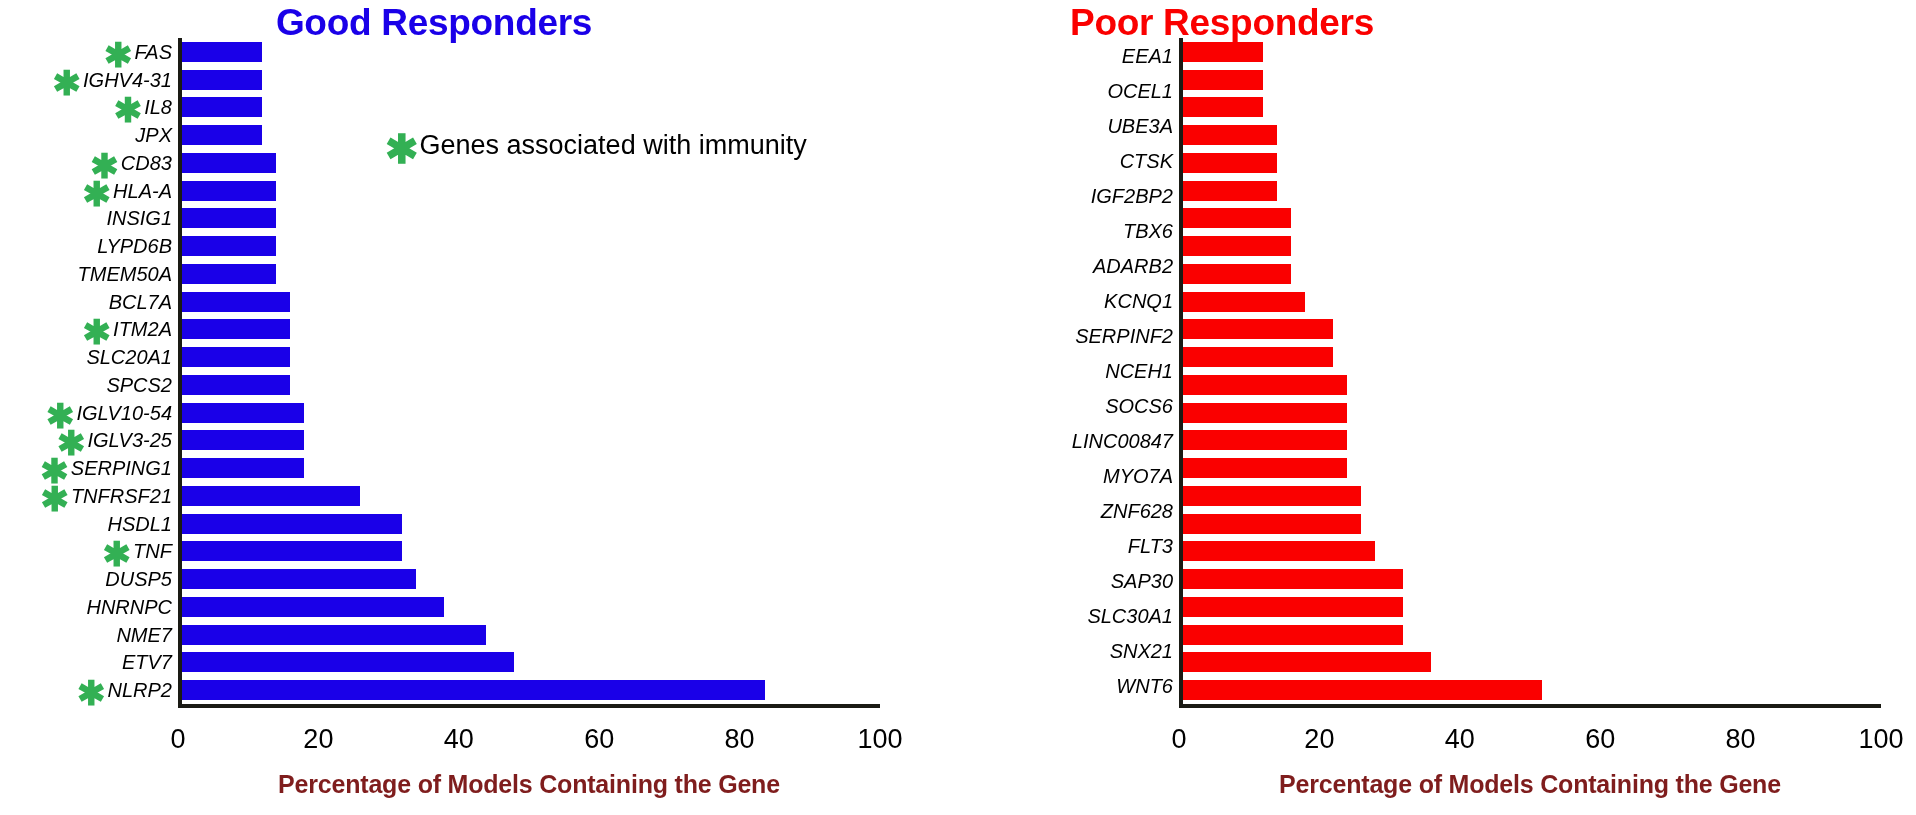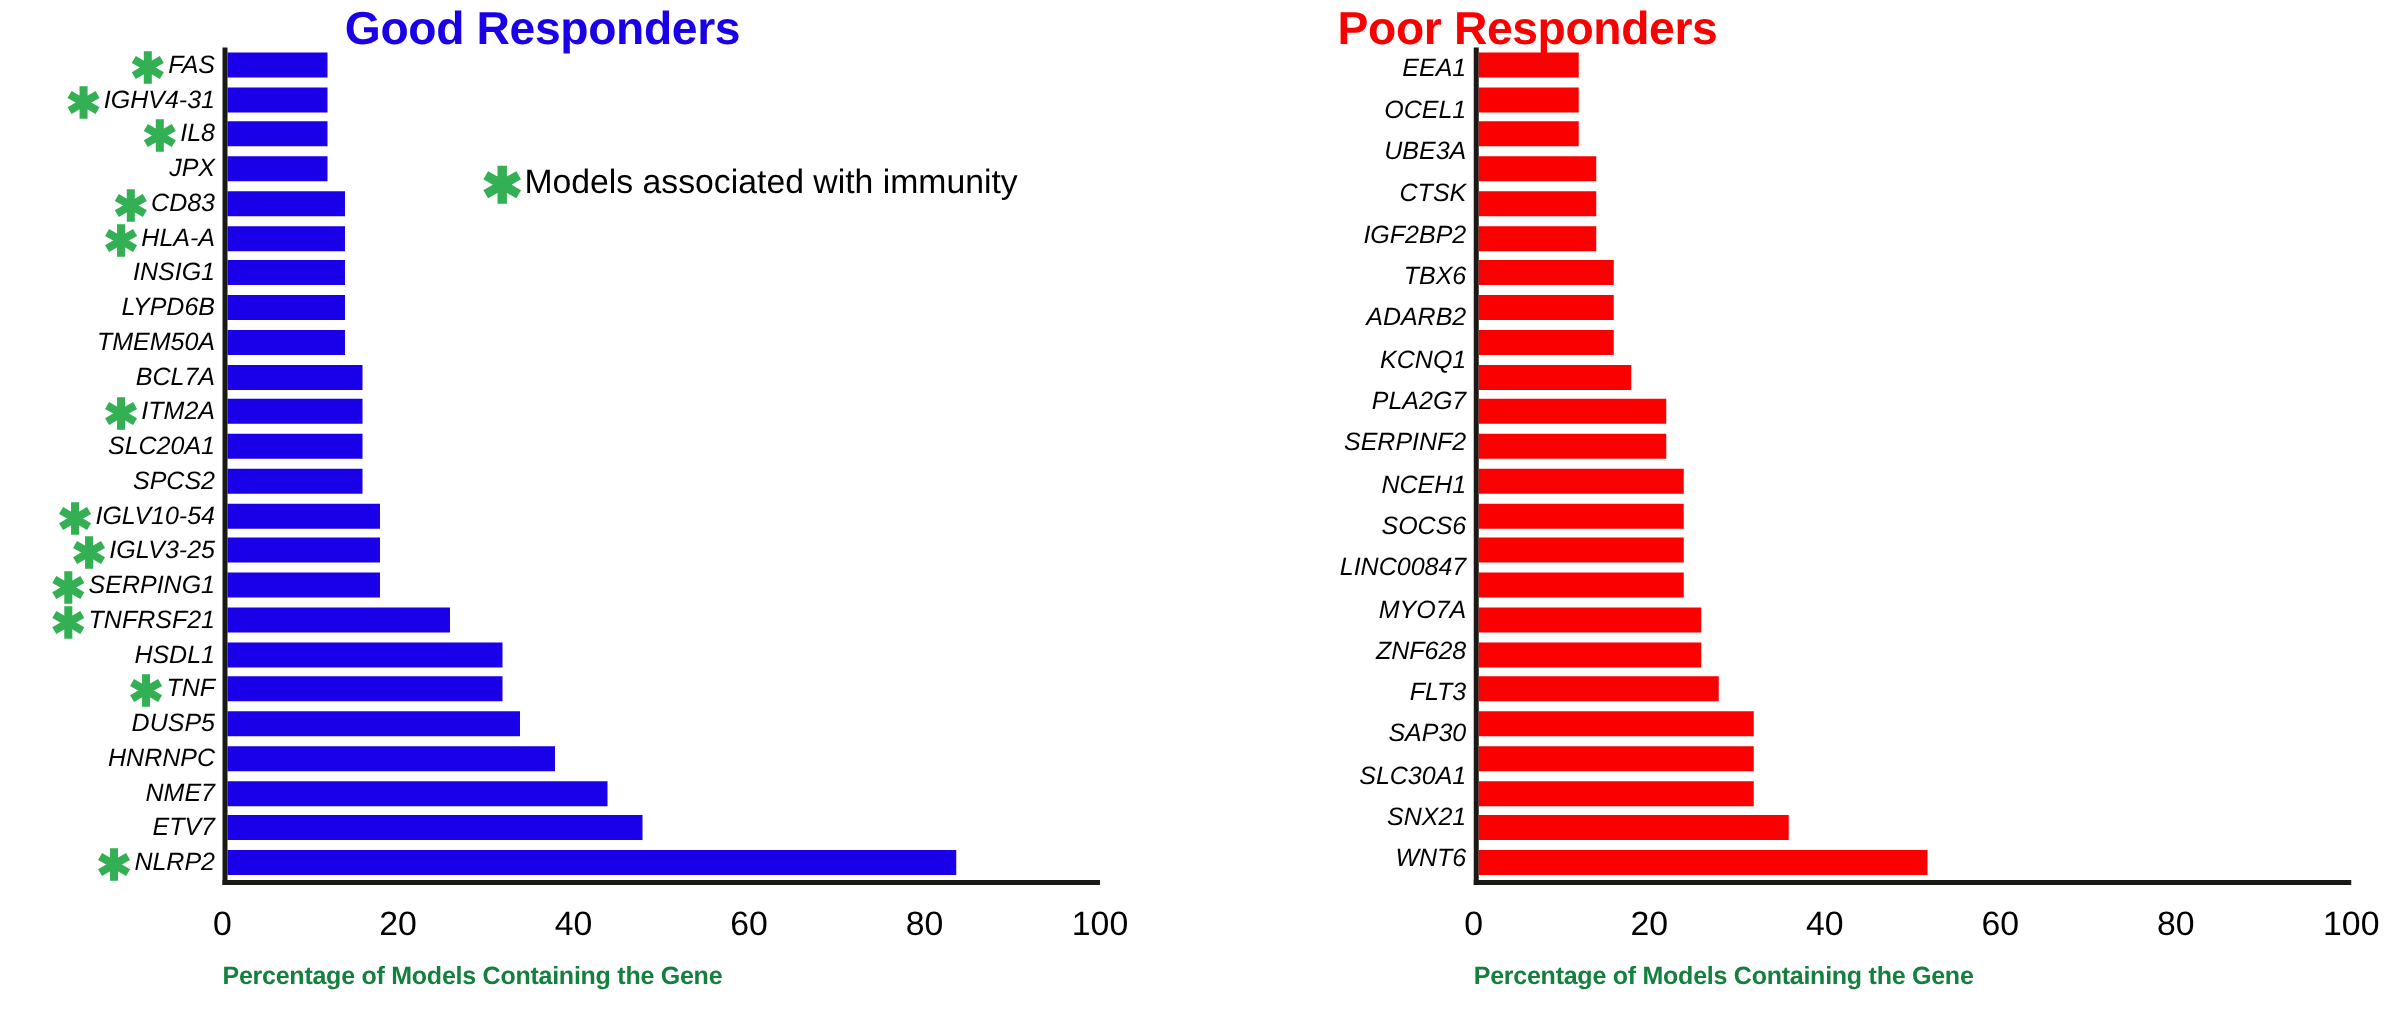--- a/index.html
+++ b/index.html
@@ -145,23 +145,24 @@
     font-size: 27px;
     color: #000000;
     font-family: "Liberation Sans", sans-serif;
   }
   .xaxis-title {
     position: absolute;
     left: 0;
     right: 0;
     top: 100%;
     margin-top: 62px;
-    font-size: 20px;
+    text-align: center;
+    font-size: 25px;
     font-weight: bold;
-    color: #15803d;
+    color: #7f1d1d;
     font-family: "Liberation Sans", sans-serif;
     letter-spacing: -0.2px;
   }
   .legend {
     position: absolute;
     left: 385px;
     top: 125px;
     display: flex;
     align-items: center;
     white-space: nowrap;
@@ -184,21 +185,21 @@
 </head>
 <body>
 
 <div class="figure">
 
   <div class="panel panel-left">
     <div class="panel-title">Good Responders</div>
 
     <div class="legend">
       <span class="legend-star">✱</span>
-      <span class="legend-text">Models associated with immunity</span>
+      <span class="legend-text">Genes associated with immunity</span>
     </div>
 
     <div class="plot plot-left">
       <div class="axis-line-y"></div>
       <div class="axis-line-x"></div>
       <div class="ylabels" id="ylabels-good">
           <div class="ylabel-row">
             <span class="star">✱</span>
             <span class="gene-name">FAS</span>
           </div>
@@ -394,23 +395,20 @@
           <div class="ylabel-row">
             <span class="gene-name">TBX6</span>
           </div>
           <div class="ylabel-row">
             <span class="gene-name">ADARB2</span>
           </div>
           <div class="ylabel-row">
             <span class="gene-name">KCNQ1</span>
           </div>
           <div class="ylabel-row">
-            <span class="gene-name">PLA2G7</span>
-          </div>
-          <div class="ylabel-row">
             <span class="gene-name">SERPINF2</span>
           </div>
           <div class="ylabel-row">
             <span class="gene-name">NCEH1</span>
           </div>
           <div class="ylabel-row">
             <span class="gene-name">SOCS6</span>
           </div>
           <div class="ylabel-row">
             <span class="gene-name">LINC00847</span>

